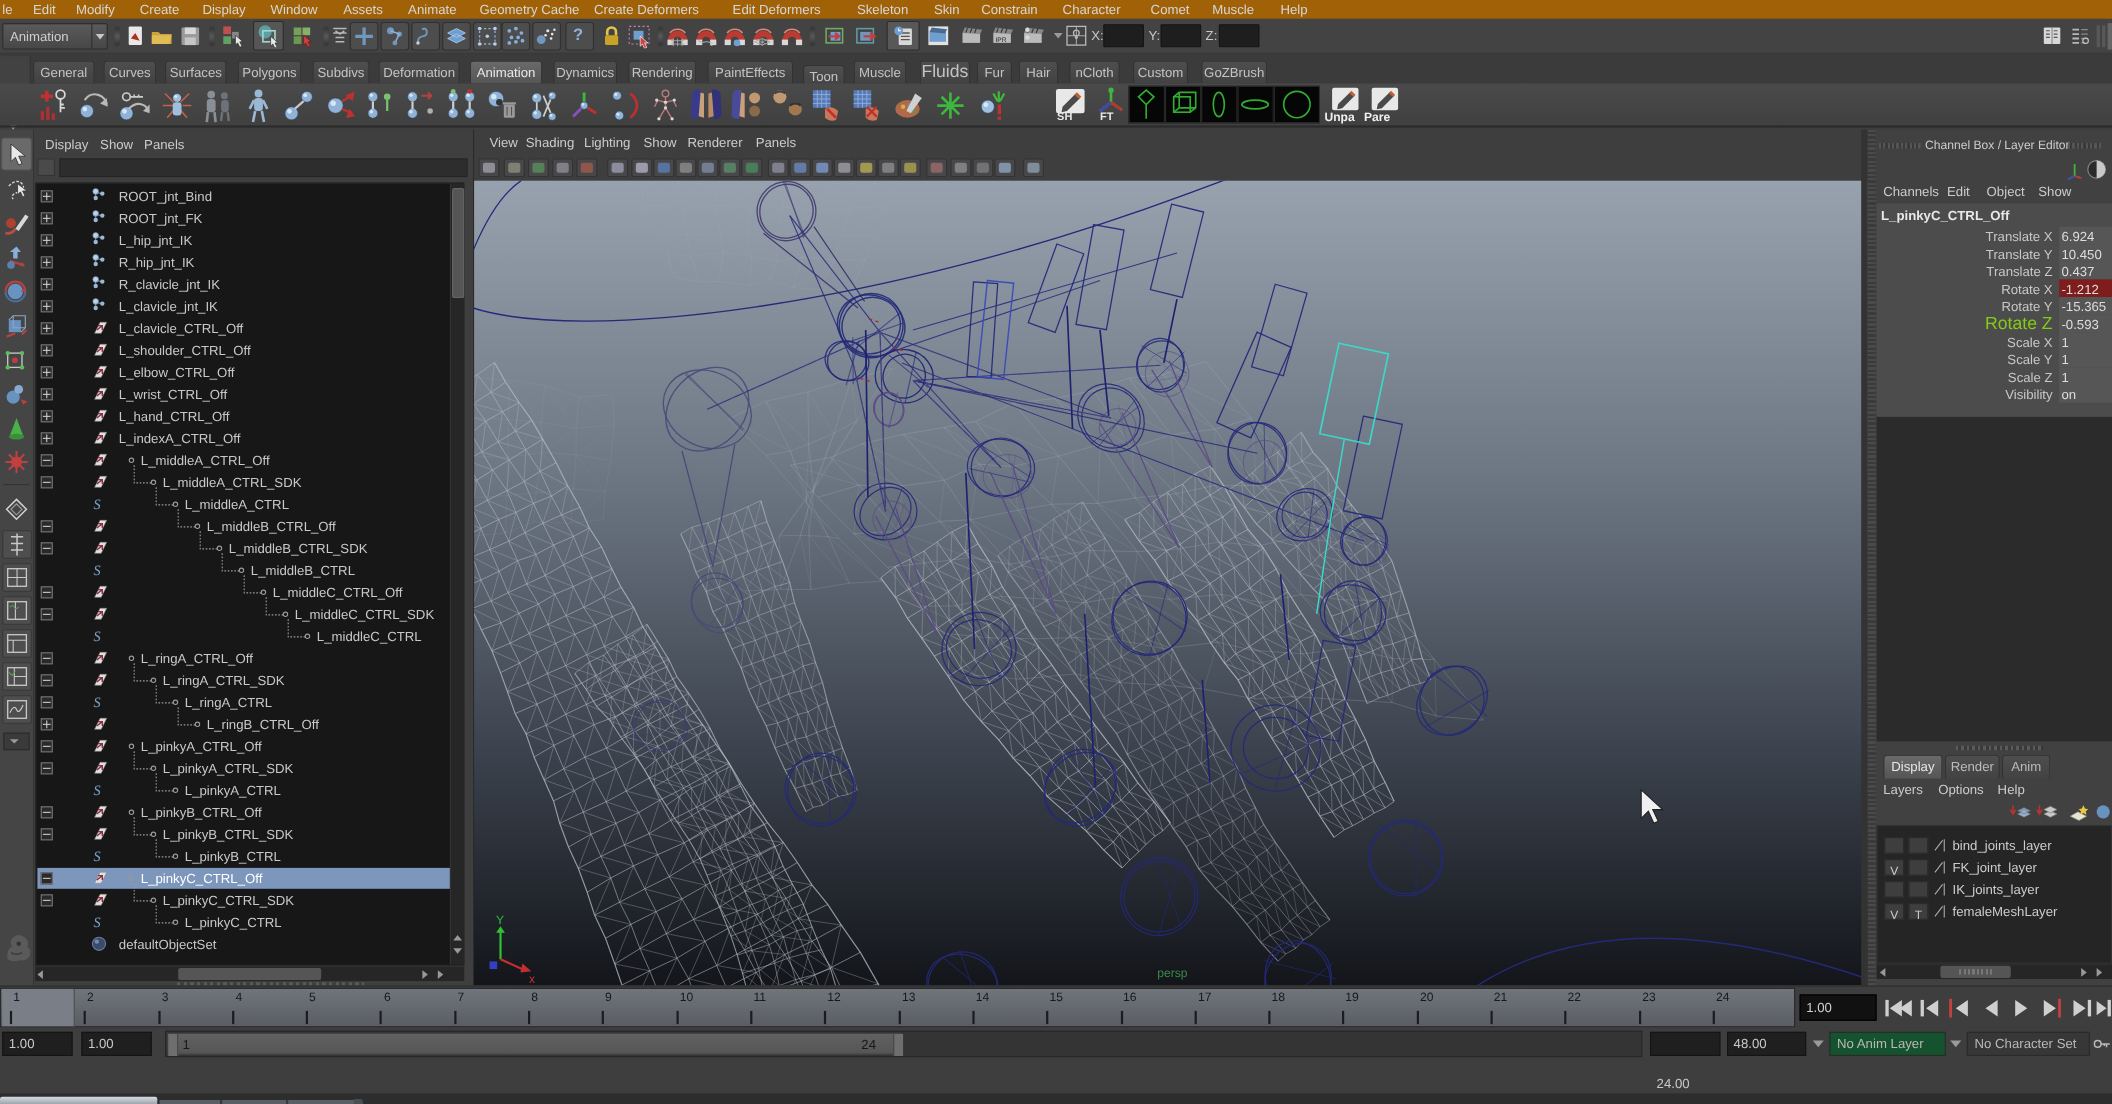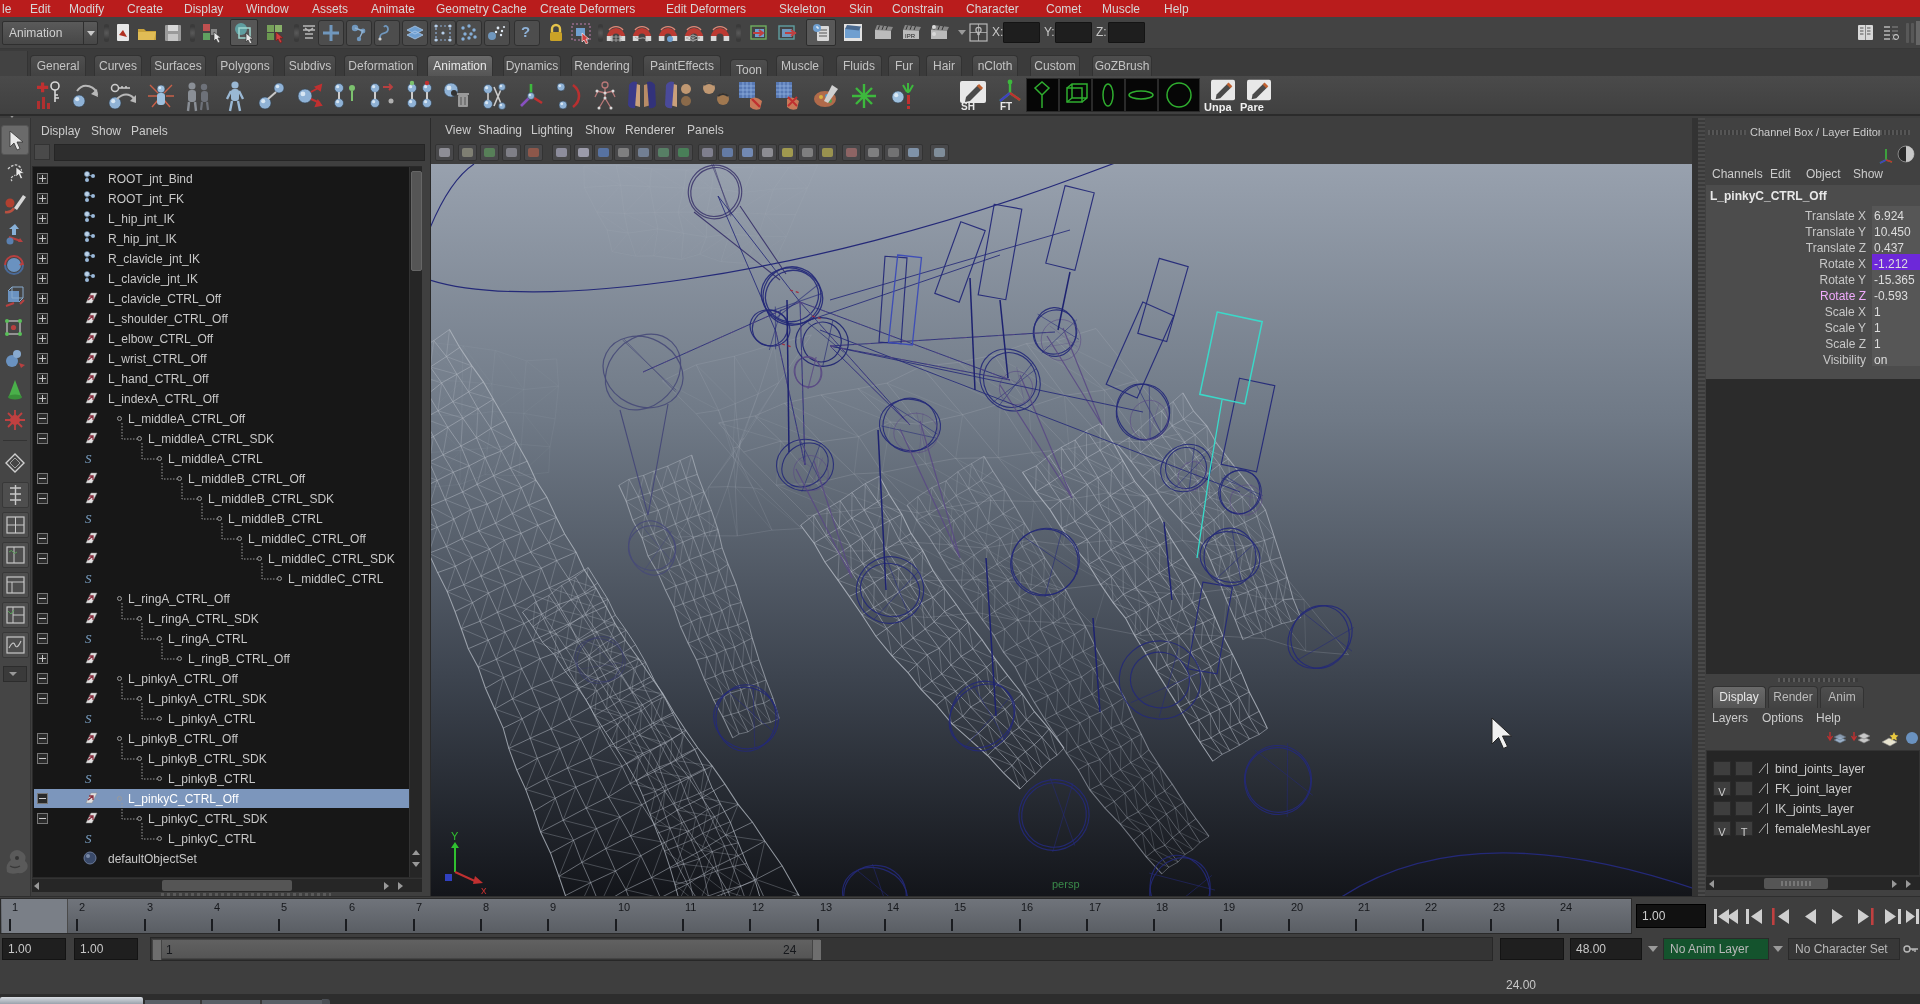--- a/index.html
+++ b/index.html
@@ -5,21 +5,21 @@
   html,body { width:1920px; height:1004px; overflow:hidden; background:#3e3e3e;
     font-family:"Liberation Sans", sans-serif; }
   .abs { position:absolute; }
   #root { position:relative; width:1920px; height:1004px; background:#3e3e3e; overflow:hidden; }
   .txt { white-space:nowrap; }
   span { white-space:nowrap; }
 </style>
 </head>
 <body>
 <div id="root">
-<div class="abs" style="left:0;top:0;width:1920px;height:31px;background:#b91c1c;border-bottom:1px solid #e5e5e5;">
+<div class="abs" style="left:0;top:0;width:1920px;height:31px;background:#a16207;border-bottom:1px solid #e5e5e5;">
       <span class="abs txt" style="left:2px;top:2px;font-size:12px;color:#d6d6d6;">le</span>
       <span class="abs txt" style="left:30px;top:2px;font-size:12px;color:#d6d6d6;">Edit</span>
       <span class="abs txt" style="left:69px;top:2px;font-size:12px;color:#d6d6d6;">Modify</span>
       <span class="abs txt" style="left:127px;top:2px;font-size:12px;color:#d6d6d6;">Create</span>
       <span class="abs txt" style="left:184px;top:2px;font-size:12px;color:#d6d6d6;">Display</span>
       <span class="abs txt" style="left:246px;top:2px;font-size:12px;color:#d6d6d6;">Window</span>
       <span class="abs txt" style="left:312px;top:2px;font-size:12px;color:#d6d6d6;">Assets</span>
       <span class="abs txt" style="left:371px;top:2px;font-size:12px;color:#d6d6d6;">Animate</span>
       <span class="abs txt" style="left:436px;top:2px;font-size:12px;color:#d6d6d6;">Geometry Cache</span>
       <span class="abs txt" style="left:540px;top:2px;font-size:12px;color:#d6d6d6;">Create Deformers</span>
@@ -277,21 +277,21 @@
       <div class="abs" style="left:150px;top:6px;width:56px;height:21px;background:linear-gradient(#4e4e4e,#424242);border:1px solid #323232;border-bottom:none;border-radius:4px 4px 0 0;text-align:center;"><span style="font-size:12px;color:#c4c4c4;line-height:20px;">Surfaces</span></div>
       <div class="abs" style="left:216px;top:6px;width:58px;height:21px;background:linear-gradient(#4e4e4e,#424242);border:1px solid #323232;border-bottom:none;border-radius:4px 4px 0 0;text-align:center;"><span style="font-size:12px;color:#c4c4c4;line-height:20px;">Polygons</span></div>
       <div class="abs" style="left:284px;top:6px;width:52px;height:21px;background:linear-gradient(#4e4e4e,#424242);border:1px solid #323232;border-bottom:none;border-radius:4px 4px 0 0;text-align:center;"><span style="font-size:12px;color:#c4c4c4;line-height:20px;">Subdivs</span></div>
       <div class="abs" style="left:344px;top:6px;width:74px;height:21px;background:linear-gradient(#4e4e4e,#424242);border:1px solid #323232;border-bottom:none;border-radius:4px 4px 0 0;text-align:center;"><span style="font-size:12px;color:#c4c4c4;line-height:20px;">Deformation</span></div>
       <div class="abs" style="left:427px;top:6px;width:66px;height:21px;background:linear-gradient(#6a6a6a,#555555);border:1px solid #323232;border-bottom:none;border-radius:4px 4px 0 0;text-align:center;"><span style="font-size:12px;color:#e8e8e8;line-height:20px;">Animation</span></div>
       <div class="abs" style="left:503px;top:6px;width:58px;height:21px;background:linear-gradient(#4e4e4e,#424242);border:1px solid #323232;border-bottom:none;border-radius:4px 4px 0 0;text-align:center;"><span style="font-size:12px;color:#c4c4c4;line-height:20px;">Dynamics</span></div>
       <div class="abs" style="left:571px;top:6px;width:62px;height:21px;background:linear-gradient(#4e4e4e,#424242);border:1px solid #323232;border-bottom:none;border-radius:4px 4px 0 0;text-align:center;"><span style="font-size:12px;color:#c4c4c4;line-height:20px;">Rendering</span></div>
       <div class="abs" style="left:643px;top:6px;width:78px;height:21px;background:linear-gradient(#4e4e4e,#424242);border:1px solid #323232;border-bottom:none;border-radius:4px 4px 0 0;text-align:center;"><span style="font-size:12px;color:#c4c4c4;line-height:20px;">PaintEffects</span></div>
       <div class="abs" style="left:730px;top:10px;width:38px;height:21px;background:linear-gradient(#4e4e4e,#424242);border:1px solid #323232;border-bottom:none;border-radius:4px 4px 0 0;text-align:center;"><span style="font-size:12px;color:#c4c4c4;line-height:20px;">Toon</span></div>
       <div class="abs" style="left:776px;top:6px;width:48px;height:21px;background:linear-gradient(#4e4e4e,#424242);border:1px solid #323232;border-bottom:none;border-radius:4px 4px 0 0;text-align:center;"><span style="font-size:12px;color:#c4c4c4;line-height:20px;">Muscle</span></div>
-      <div class="abs" style="left:836px;top:6px;width:46px;height:21px;background:linear-gradient(#4e4e4e,#424242);border:1px solid #323232;border-bottom:none;border-radius:4px 4px 0 0;text-align:center;"><span style="font-size:12px;color:#c4c4c4;line-height:20px;">Fluids</span></div>
+      <div class="abs" style="left:836px;top:6px;width:46px;height:21px;background:linear-gradient(#4e4e4e,#424242);border:1px solid #323232;border-bottom:none;border-radius:4px 4px 0 0;text-align:center;"><span style="font-size:16px;color:#c4c4c4;line-height:20px;">Fluids</span></div>
       <div class="abs" style="left:888px;top:6px;width:32px;height:21px;background:linear-gradient(#4e4e4e,#424242);border:1px solid #323232;border-bottom:none;border-radius:4px 4px 0 0;text-align:center;"><span style="font-size:12px;color:#c4c4c4;line-height:20px;">Fur</span></div>
       <div class="abs" style="left:926px;top:6px;width:36px;height:21px;background:linear-gradient(#4e4e4e,#424242);border:1px solid #323232;border-bottom:none;border-radius:4px 4px 0 0;text-align:center;"><span style="font-size:12px;color:#c4c4c4;line-height:20px;">Hair</span></div>
       <div class="abs" style="left:972px;top:6px;width:46px;height:21px;background:linear-gradient(#4e4e4e,#424242);border:1px solid #323232;border-bottom:none;border-radius:4px 4px 0 0;text-align:center;"><span style="font-size:12px;color:#c4c4c4;line-height:20px;">nCloth</span></div>
       <div class="abs" style="left:1030px;top:6px;width:50px;height:21px;background:linear-gradient(#4e4e4e,#424242);border:1px solid #323232;border-bottom:none;border-radius:4px 4px 0 0;text-align:center;"><span style="font-size:12px;color:#c4c4c4;line-height:20px;">Custom</span></div>
       <div class="abs" style="left:1092px;top:6px;width:60px;height:21px;background:linear-gradient(#4e4e4e,#424242);border:1px solid #323232;border-bottom:none;border-radius:4px 4px 0 0;text-align:center;"><span style="font-size:12px;color:#c4c4c4;line-height:20px;">GoZBrush</span></div>
     </div>
 <div class="abs" style="left:0;top:76px;width:1920px;height:40px;background:linear-gradient(#4a4a4a,#404040);border-bottom:2px solid #2b2b2b;">
       <svg class="abs" style="left:33px;top:3px;" width="34" height="34" viewBox="0 0 34 34">
         <path d="M5 6 h5 v-4 h4 v4 h5 v4 h-5 v4 h-4 v-4 h-5 z" fill="#c03030" transform="translate(0,2) scale(0.8)"></path>
         <circle cx="22" cy="7" r="4" fill="none" stroke="#d8d8d8" stroke-width="1.6"></circle>
@@ -1600,24 +1600,24 @@
       <span class="abs" style="left:155px;top:49px;font-size:12px;color:#cccccc;">Show</span>
       <div class="abs" style="left:8px;top:67px;width:214px;height:194px;background:#4c4c4c;">
         <span class="abs" style="left:4px;top:4px;font-size:12px;font-weight:bold;color:#e8e8e8;">L_pinkyC_CTRL_Off</span>
         <div class="abs" style="left:0;top:21px;width:160px;height:16px;text-align:right;"><span style="font-size:12px;color:#c8c8c8;line-height:16px;">Translate X</span></div>
         <div class="abs" style="left:166px;top:21px;width:48px;height:16px;background:#565656;"><span style="font-size:12px;color:#dddddd;line-height:15px;padding-left:2px;display:inline-block;">6.924</span></div>
         <div class="abs" style="left:0;top:37px;width:160px;height:16px;text-align:right;"><span style="font-size:12px;color:#c8c8c8;line-height:16px;">Translate Y</span></div>
         <div class="abs" style="left:166px;top:37px;width:48px;height:16px;background:#565656;"><span style="font-size:12px;color:#dddddd;line-height:15px;padding-left:2px;display:inline-block;">10.450</span></div>
         <div class="abs" style="left:0;top:53px;width:160px;height:16px;text-align:right;"><span style="font-size:12px;color:#c8c8c8;line-height:16px;">Translate Z</span></div>
         <div class="abs" style="left:166px;top:53px;width:48px;height:16px;background:#565656;"><span style="font-size:12px;color:#dddddd;line-height:15px;padding-left:2px;display:inline-block;">0.437</span></div>
         <div class="abs" style="left:0;top:69px;width:160px;height:16px;text-align:right;"><span style="font-size:12px;color:#c8c8c8;line-height:16px;">Rotate X</span></div>
-        <div class="abs" style="left:166px;top:69px;width:48px;height:16px;background:#6d28d9;"><span style="font-size:12px;color:#dddddd;line-height:15px;padding-left:2px;display:inline-block;">-1.212</span></div>
+        <div class="abs" style="left:166px;top:69px;width:48px;height:16px;background:#7f1d1d;"><span style="font-size:12px;color:#dddddd;line-height:15px;padding-left:2px;display:inline-block;">-1.212</span></div>
         <div class="abs" style="left:0;top:85px;width:160px;height:16px;text-align:right;"><span style="font-size:12px;color:#c8c8c8;line-height:16px;">Rotate Y</span></div>
         <div class="abs" style="left:166px;top:85px;width:48px;height:16px;background:#565656;"><span style="font-size:12px;color:#dddddd;line-height:15px;padding-left:2px;display:inline-block;">-15.365</span></div>
-        <div class="abs" style="left:0;top:101px;width:160px;height:16px;text-align:right;"><span style="font-size:12px;color:#f0abfc;line-height:16px;">Rotate Z</span></div>
+        <div class="abs" style="left:0;top:101px;width:160px;height:16px;text-align:right;"><span style="font-size:16px;color:#84cc16;line-height:16px;">Rotate Z</span></div>
         <div class="abs" style="left:166px;top:101px;width:48px;height:16px;background:#565656;"><span style="font-size:12px;color:#dddddd;line-height:15px;padding-left:2px;display:inline-block;">-0.593</span></div>
         <div class="abs" style="left:0;top:117px;width:160px;height:16px;text-align:right;"><span style="font-size:12px;color:#c8c8c8;line-height:16px;">Scale X</span></div>
         <div class="abs" style="left:166px;top:117px;width:48px;height:16px;background:#565656;"><span style="font-size:12px;color:#dddddd;line-height:15px;padding-left:2px;display:inline-block;">1</span></div>
         <div class="abs" style="left:0;top:133px;width:160px;height:16px;text-align:right;"><span style="font-size:12px;color:#c8c8c8;line-height:16px;">Scale Y</span></div>
         <div class="abs" style="left:166px;top:133px;width:48px;height:16px;background:#565656;"><span style="font-size:12px;color:#dddddd;line-height:15px;padding-left:2px;display:inline-block;">1</span></div>
         <div class="abs" style="left:0;top:149px;width:160px;height:16px;text-align:right;"><span style="font-size:12px;color:#c8c8c8;line-height:16px;">Scale Z</span></div>
         <div class="abs" style="left:166px;top:149px;width:48px;height:16px;background:#565656;"><span style="font-size:12px;color:#dddddd;line-height:15px;padding-left:2px;display:inline-block;">1</span></div>
         <div class="abs" style="left:0;top:165px;width:160px;height:16px;text-align:right;"><span style="font-size:12px;color:#c8c8c8;line-height:16px;">Visibility</span></div>
         <div class="abs" style="left:166px;top:165px;width:48px;height:16px;background:#565656;"><span style="font-size:12px;color:#dddddd;line-height:15px;padding-left:2px;display:inline-block;">on</span></div>
       </div>

